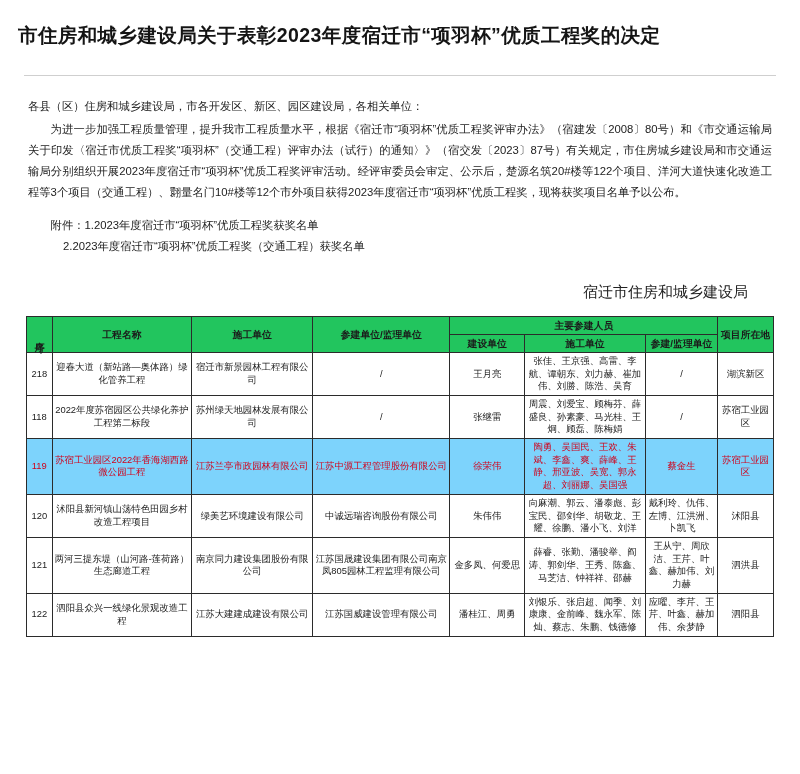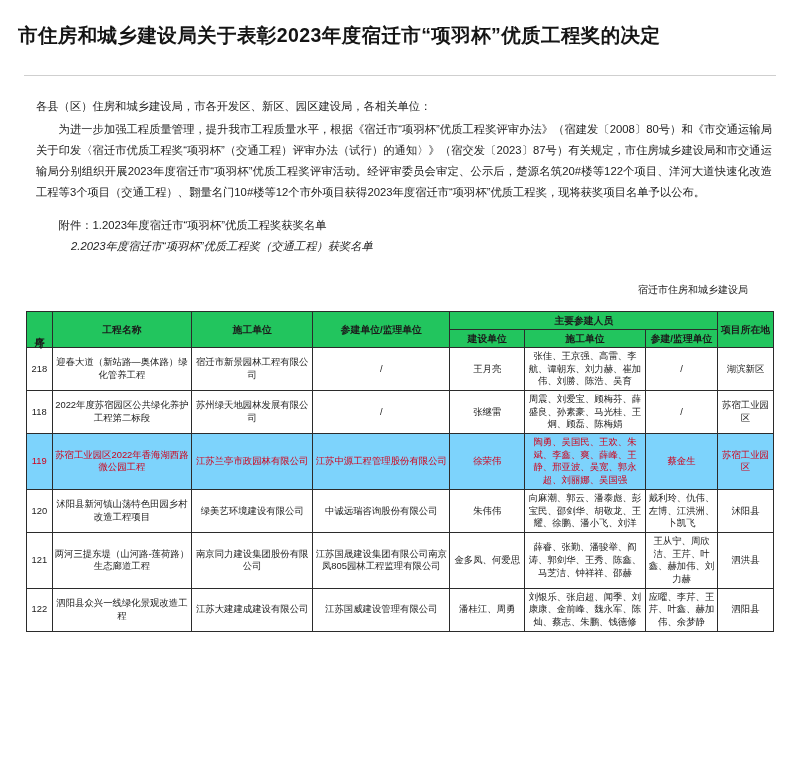--- a/index.html
+++ b/index.html
@@ -29,21 +29,21 @@
     font-weight: bold;
     letter-spacing: 0.4px;
     color: #141414;
     line-height: 1.4;
   }
   .title-rule {
     margin: 26px 6px 0 6px;
     border-top: 1px solid #cfcfcf;
   }
   .body-wrap {
-    margin: 20px 10px 0 18px;
+    margin: 20px 10px 0 10px;
     font-size: 11.3px;
     line-height: 1.85;
     color: #222;
     text-align: justify;
   }
   .p-salutation {
     margin: 0 0 2px 0;
   }
   .p-indent {
     margin: 0;
@@ -51,26 +51,25 @@
   }
   .attach-list {
     margin: 12px 0 0 0;
   }
   .attach-list p {
     margin: 0;
     text-indent: 2em;
   }
   .attach-list p.sub {
     text-indent: 3.1em;
-    font-style: italic;
   }
   .signer {
     margin: 26px 34px 0 0;
     text-align: right;
-    font-size: 10px;
+    font-size: 15px;
     color: #222;
   }
 
   
   .table-wrap {
     margin: 14px 8px 0 8px;
   }
   table.award {
     width: 100%;
     border-collapse: collapse;

